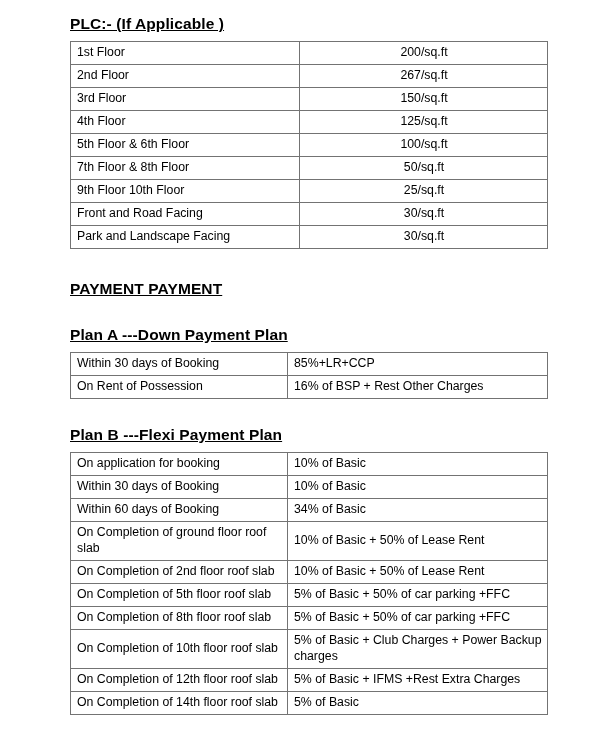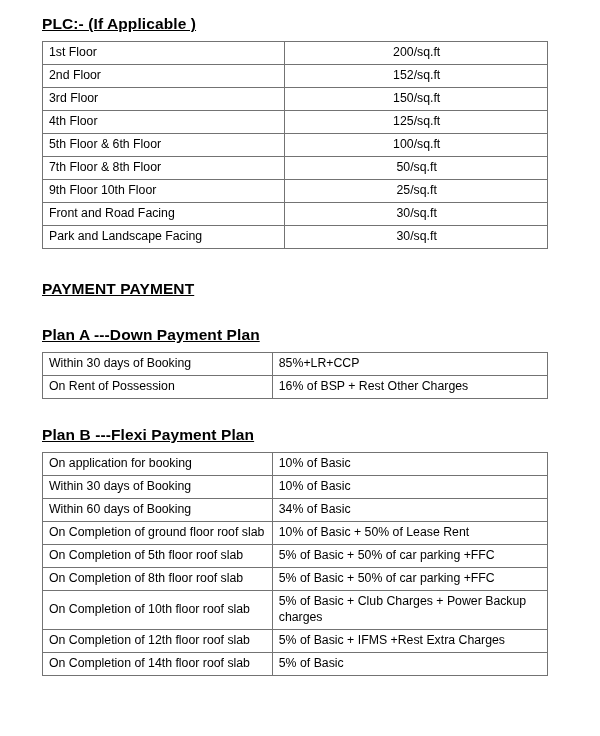--- a/index.html
+++ b/index.html
@@ -11,21 +11,21 @@
     height: 736px;
     background: #ffffff;
     font-family: "Liberation Sans", sans-serif;
     color: #000000;
     overflow: hidden;
   }
   .page {
     box-sizing: border-box;
     width: 600px;
     height: 736px;
-    padding: 14px 52px 0 42px;
+    padding: 14px 52px 0 70px;
   }
   h2.section-title {
     font-size: 15.5px;
     font-weight: bold;
     text-decoration: underline;
     margin: 0;
     padding: 0;
     line-height: 1.25;
     letter-spacing: 0.1px;
   }
@@ -76,21 +76,21 @@
         <col class="c1">
         <col class="c2">
       </colgroup>
     <tbody>
       <tr>
         <td>1st Floor</td>
         <td class="val">200/sq.ft</td>
       </tr>
       <tr>
         <td>2nd Floor</td>
-        <td class="val">152/sq.ft</td>
+        <td class="val">267/sq.ft</td>
       </tr>
       <tr>
         <td>3rd Floor</td>
         <td class="val">150/sq.ft</td>
       </tr>
       <tr>
         <td>4th Floor</td>
         <td class="val">125/sq.ft</td>
       </tr>
       <tr>
@@ -163,20 +163,24 @@
       </tr>
       <tr>
         <td>Within 60 days of Booking</td>
         <td class="val">34% of Basic</td>
       </tr>
       <tr>
         <td>On Completion of ground floor roof slab</td>
         <td class="val">10% of Basic + 50% of Lease Rent</td>
       </tr>
       <tr>
+        <td>On Completion of 2nd floor roof slab</td>
+        <td class="val">10% of Basic + 50% of Lease Rent</td>
+      </tr>
+      <tr>
         <td>On Completion of 5th floor roof slab</td>
         <td class="val">5% of Basic + 50% of car parking +FFC</td>
       </tr>
       <tr>
         <td>On Completion of 8th  floor roof slab</td>
         <td class="val">5% of Basic + 50% of car parking +FFC</td>
       </tr>
       <tr>
         <td>On Completion of 10th floor roof slab</td>
         <td class="val two-line">5% of Basic + Club Charges + Power Backup charges</td>

